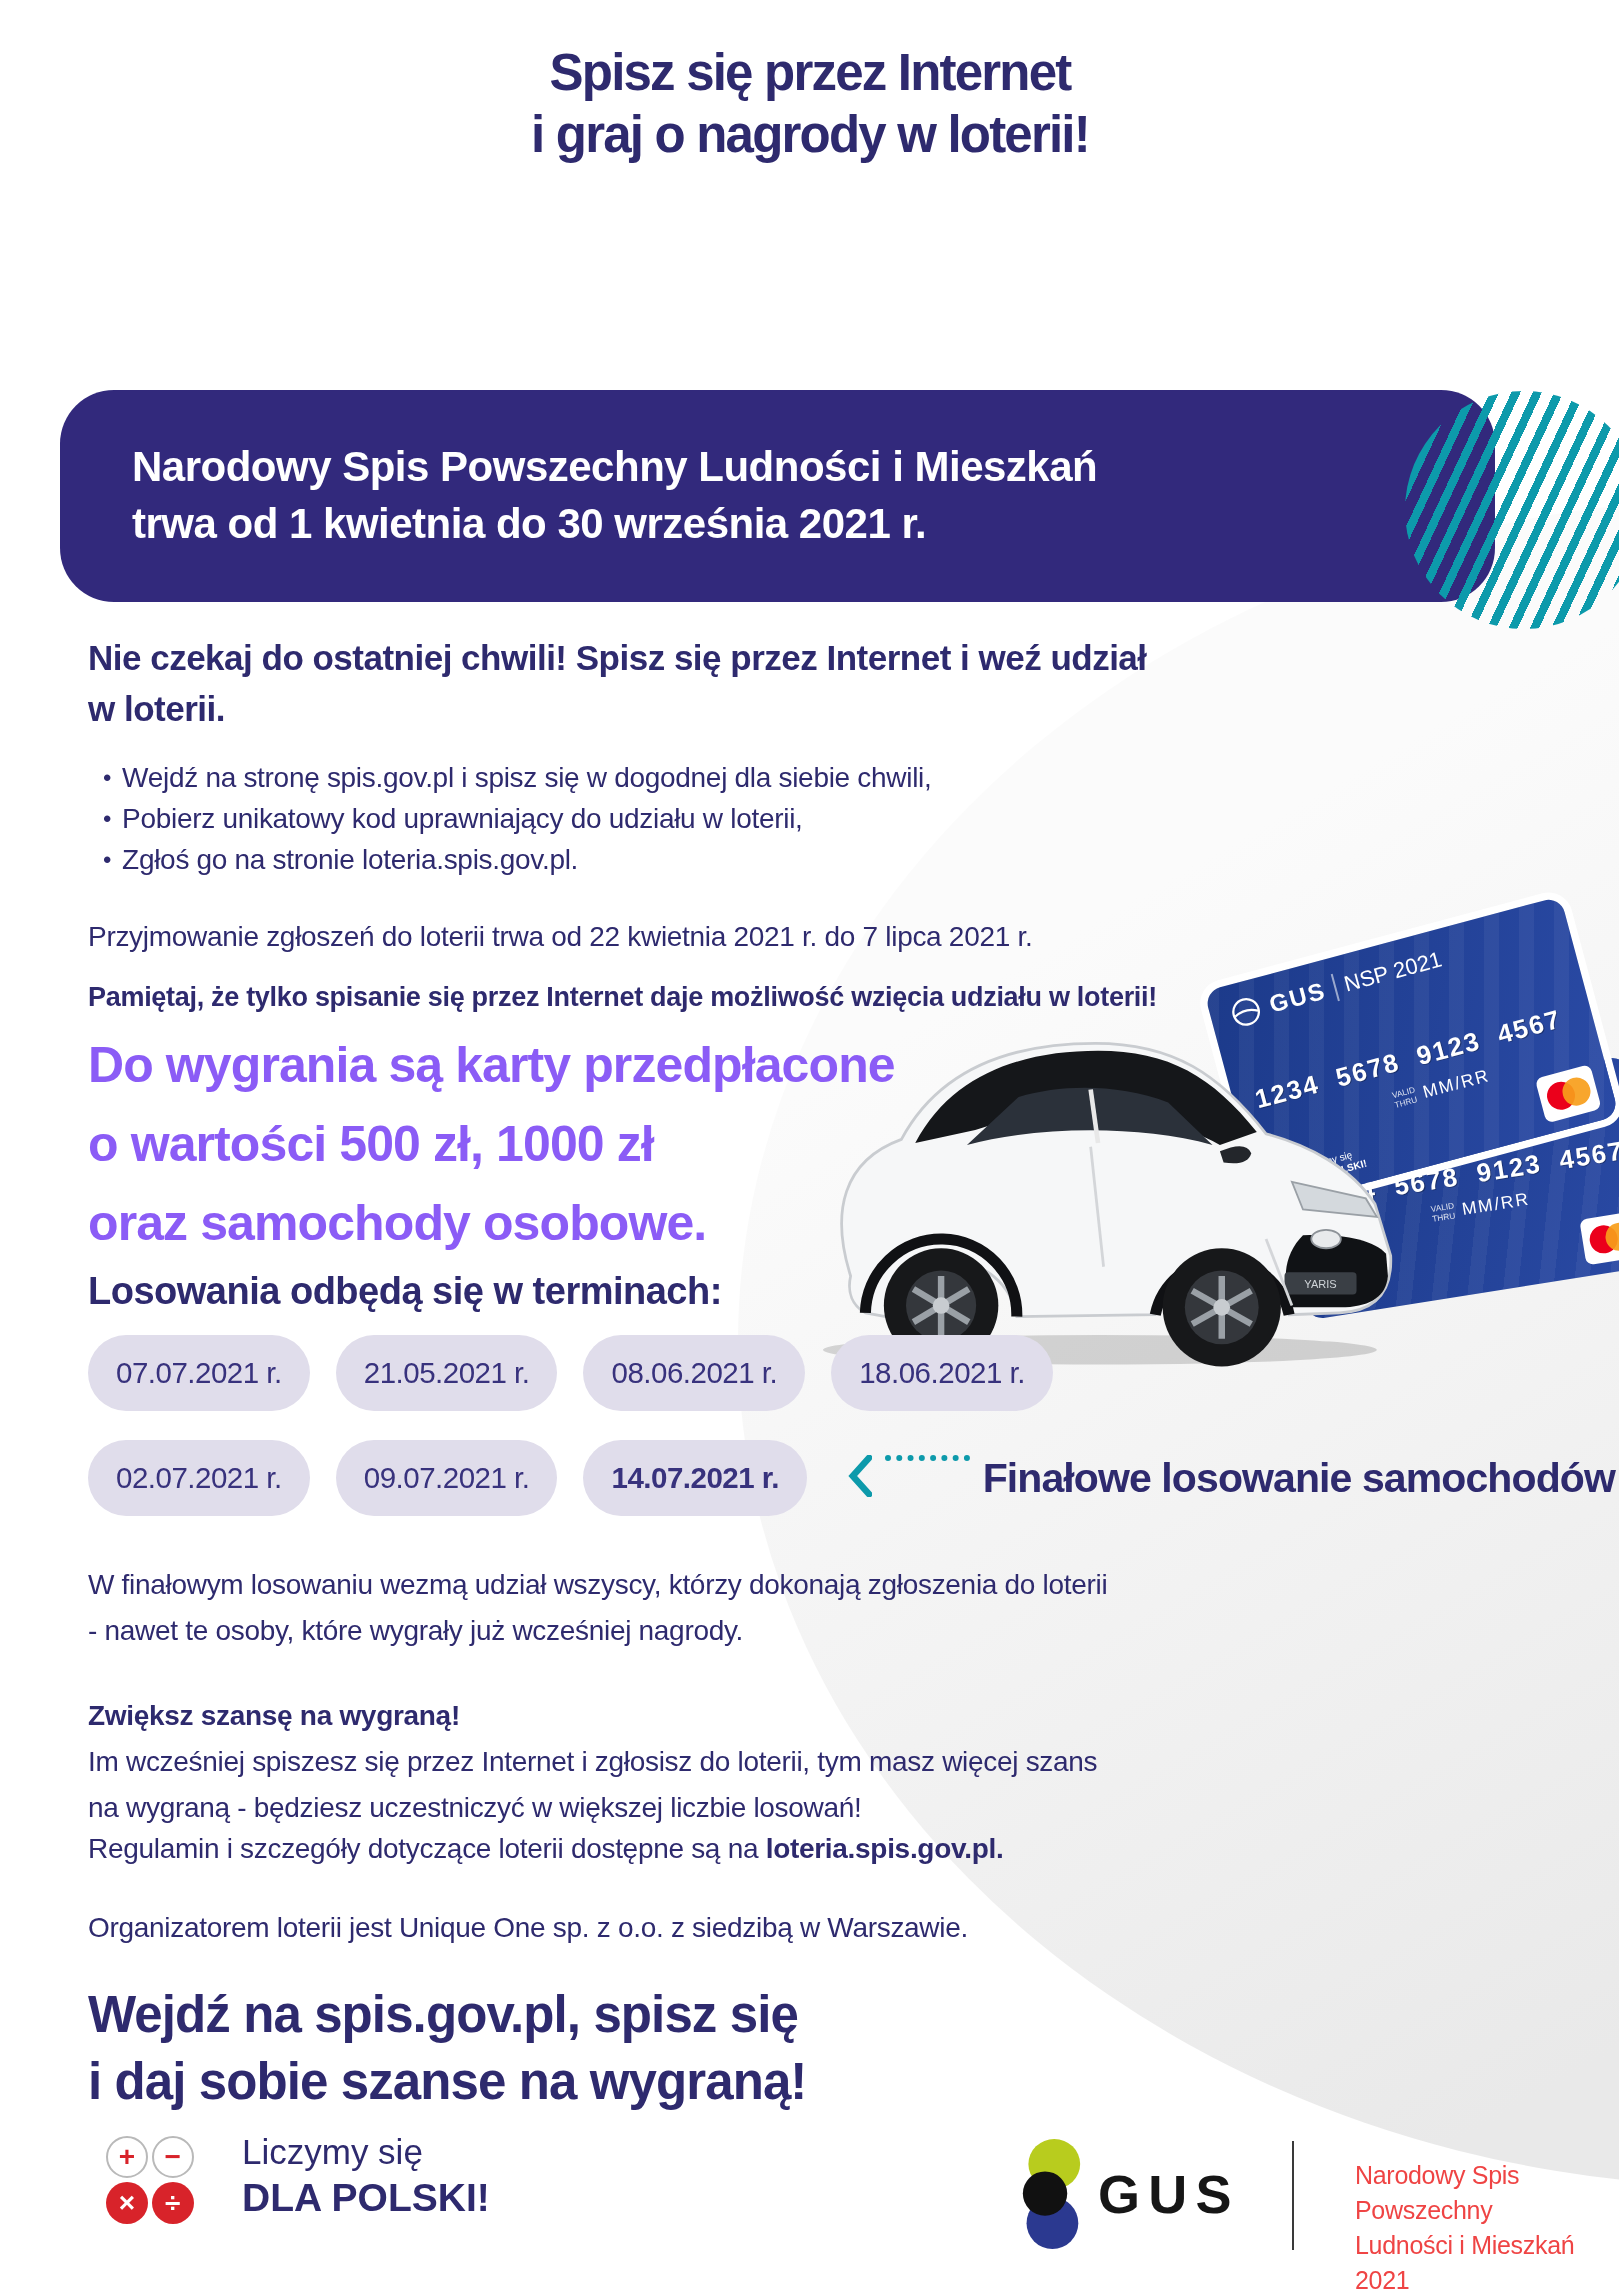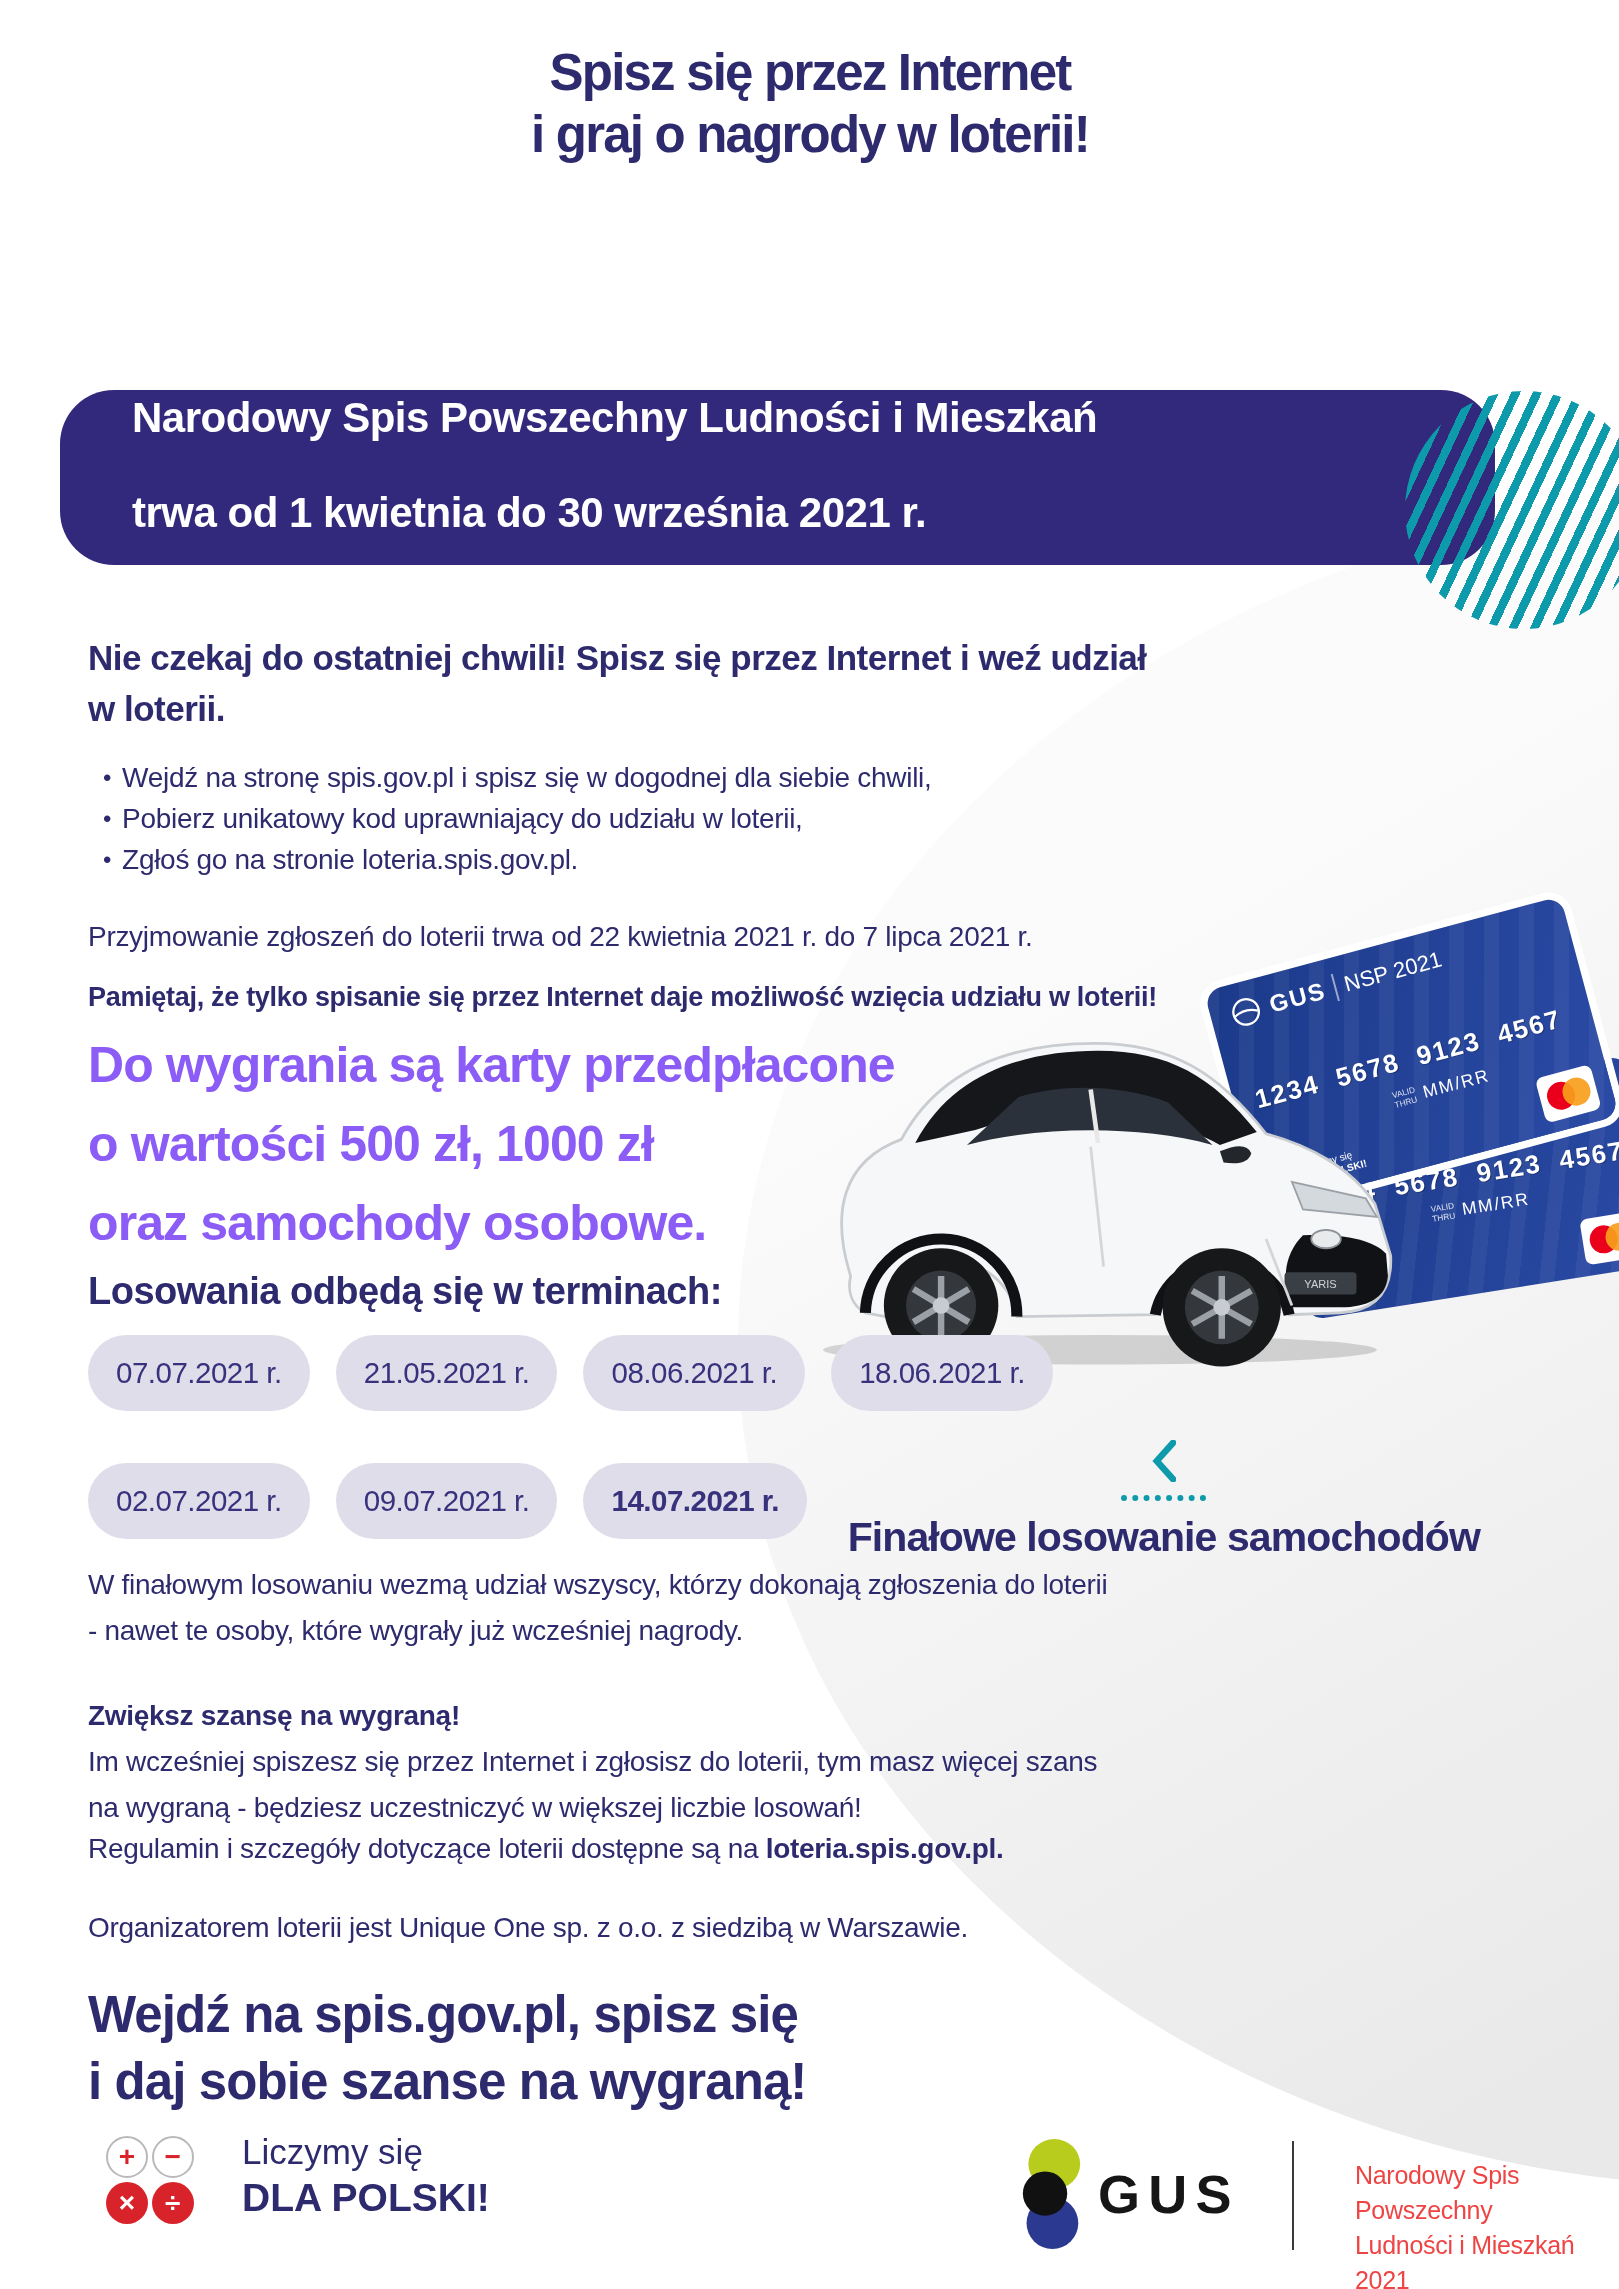--- a/index.html
+++ b/index.html
@@ -6,42 +6,42 @@
   .page{position:relative;width:1620px;height:2290px;overflow:hidden;background:#ffffff;
         font-family:"Liberation Sans",sans-serif;color:#2e2a6e;}
   .abs{position:absolute;}
   
   .bg-blob{left:738px;top:498px;width:2030px;height:1689px;border-radius:50%;
            background:linear-gradient(150deg,#fbfbfb 22%,#e9e9e9 72%);z-index:0;}
   
   .title{left:0;top:42px;width:100%;text-align:center;font-size:51px;font-weight:700;
          letter-spacing:-1.8px;line-height:1.22;color:#2e2a6e;z-index:5;}
   
-  .banner{left:60px;top:390px;width:1435px;height:175px;background:#32297c;border-radius:54px;
-          color:#fff;display:flex;flex-direction:column;
+  .banner{left:60px;top:390px;width:1435px;height:212px;background:#32297c;border-radius:54px;
+          color:#fff;display:flex;flex-direction:column;justify-content:center;
           padding-left:72px;box-sizing:border-box;font-size:42px;font-weight:700;
-          line-height:1.35;letter-spacing:-0.5px;z-index:2;gap:38px;}
+          line-height:1.35;letter-spacing:-0.5px;z-index:2;}
   .stripes{left:1405px;top:391px;width:238px;height:238px;border-radius:50%;
            background:repeating-linear-gradient(115deg,#0d9aab 0 8.3px,transparent 8.3px 19.4px);z-index:3;}
   
   .h2{left:88px;top:633px;font-size:35px;font-weight:700;line-height:1.45;letter-spacing:-0.5px;z-index:5;}
   .bullets{left:103px;top:757px;font-size:28px;line-height:41px;letter-spacing:-0.3px;z-index:5;}
   .bullets .li{display:flex;}
   .bullets .dot{margin-right:11px;font-size:24px;}
   .notes{left:88px;top:918px;font-size:28px;line-height:1.35;letter-spacing:-0.3px;z-index:5;}
   .notes .b2{font-weight:700;font-size:27px;margin-top:23px;}
   .prizes{left:88px;top:1026px;font-size:50px;font-weight:700;color:#8b5cf6;
           line-height:1.58;letter-spacing:-0.9px;z-index:5;}
   .drawsH{left:88px;top:1270px;font-size:38px;font-weight:700;letter-spacing:-0.5px;z-index:5;}
   .pill-row{left:88px;display:flex;gap:26px;align-items:center;z-index:5;}
   .r1{top:1335px;} .r2{top:1440px;}
   .pill{height:76px;border-radius:38px;background:#e0ddeb;color:#38327d;font-size:29.5px;
         display:flex;align-items:center;padding:0 28px;letter-spacing:-0.5px;white-space:nowrap;}
   .pill.final{font-weight:700;}
-  .final-group{display:flex;align-items:center;margin-left:14.8px;gap:13px;flex-direction:column;}
+  .final-group{display:flex;margin-left:14.8px;gap:13px;}
   .dotline{width:85px;border-top:6.5px dotted #0d9aab;}
   .final-label{font-size:41px;font-weight:700;color:#2e2a6e;letter-spacing:-0.9px;white-space:nowrap;}
   .after{left:88px;top:1562px;font-size:28px;line-height:46px;letter-spacing:-0.3px;z-index:5;}
   .boost{left:88px;top:1693px;font-size:28px;line-height:46px;letter-spacing:-0.3px;z-index:5;}
   .boost .bh{font-weight:700;}
   .regulamin{left:88px;top:1833px;font-size:28px;letter-spacing:-0.3px;z-index:5;}
   .regulamin .lnk{font-weight:700;}
   .organizer{left:88px;top:1912px;font-size:28px;letter-spacing:-0.3px;z-index:5;}
   .cta{left:88px;top:1981px;font-size:51px;font-weight:700;line-height:1.32;letter-spacing:-0.9px;z-index:5;}
   

